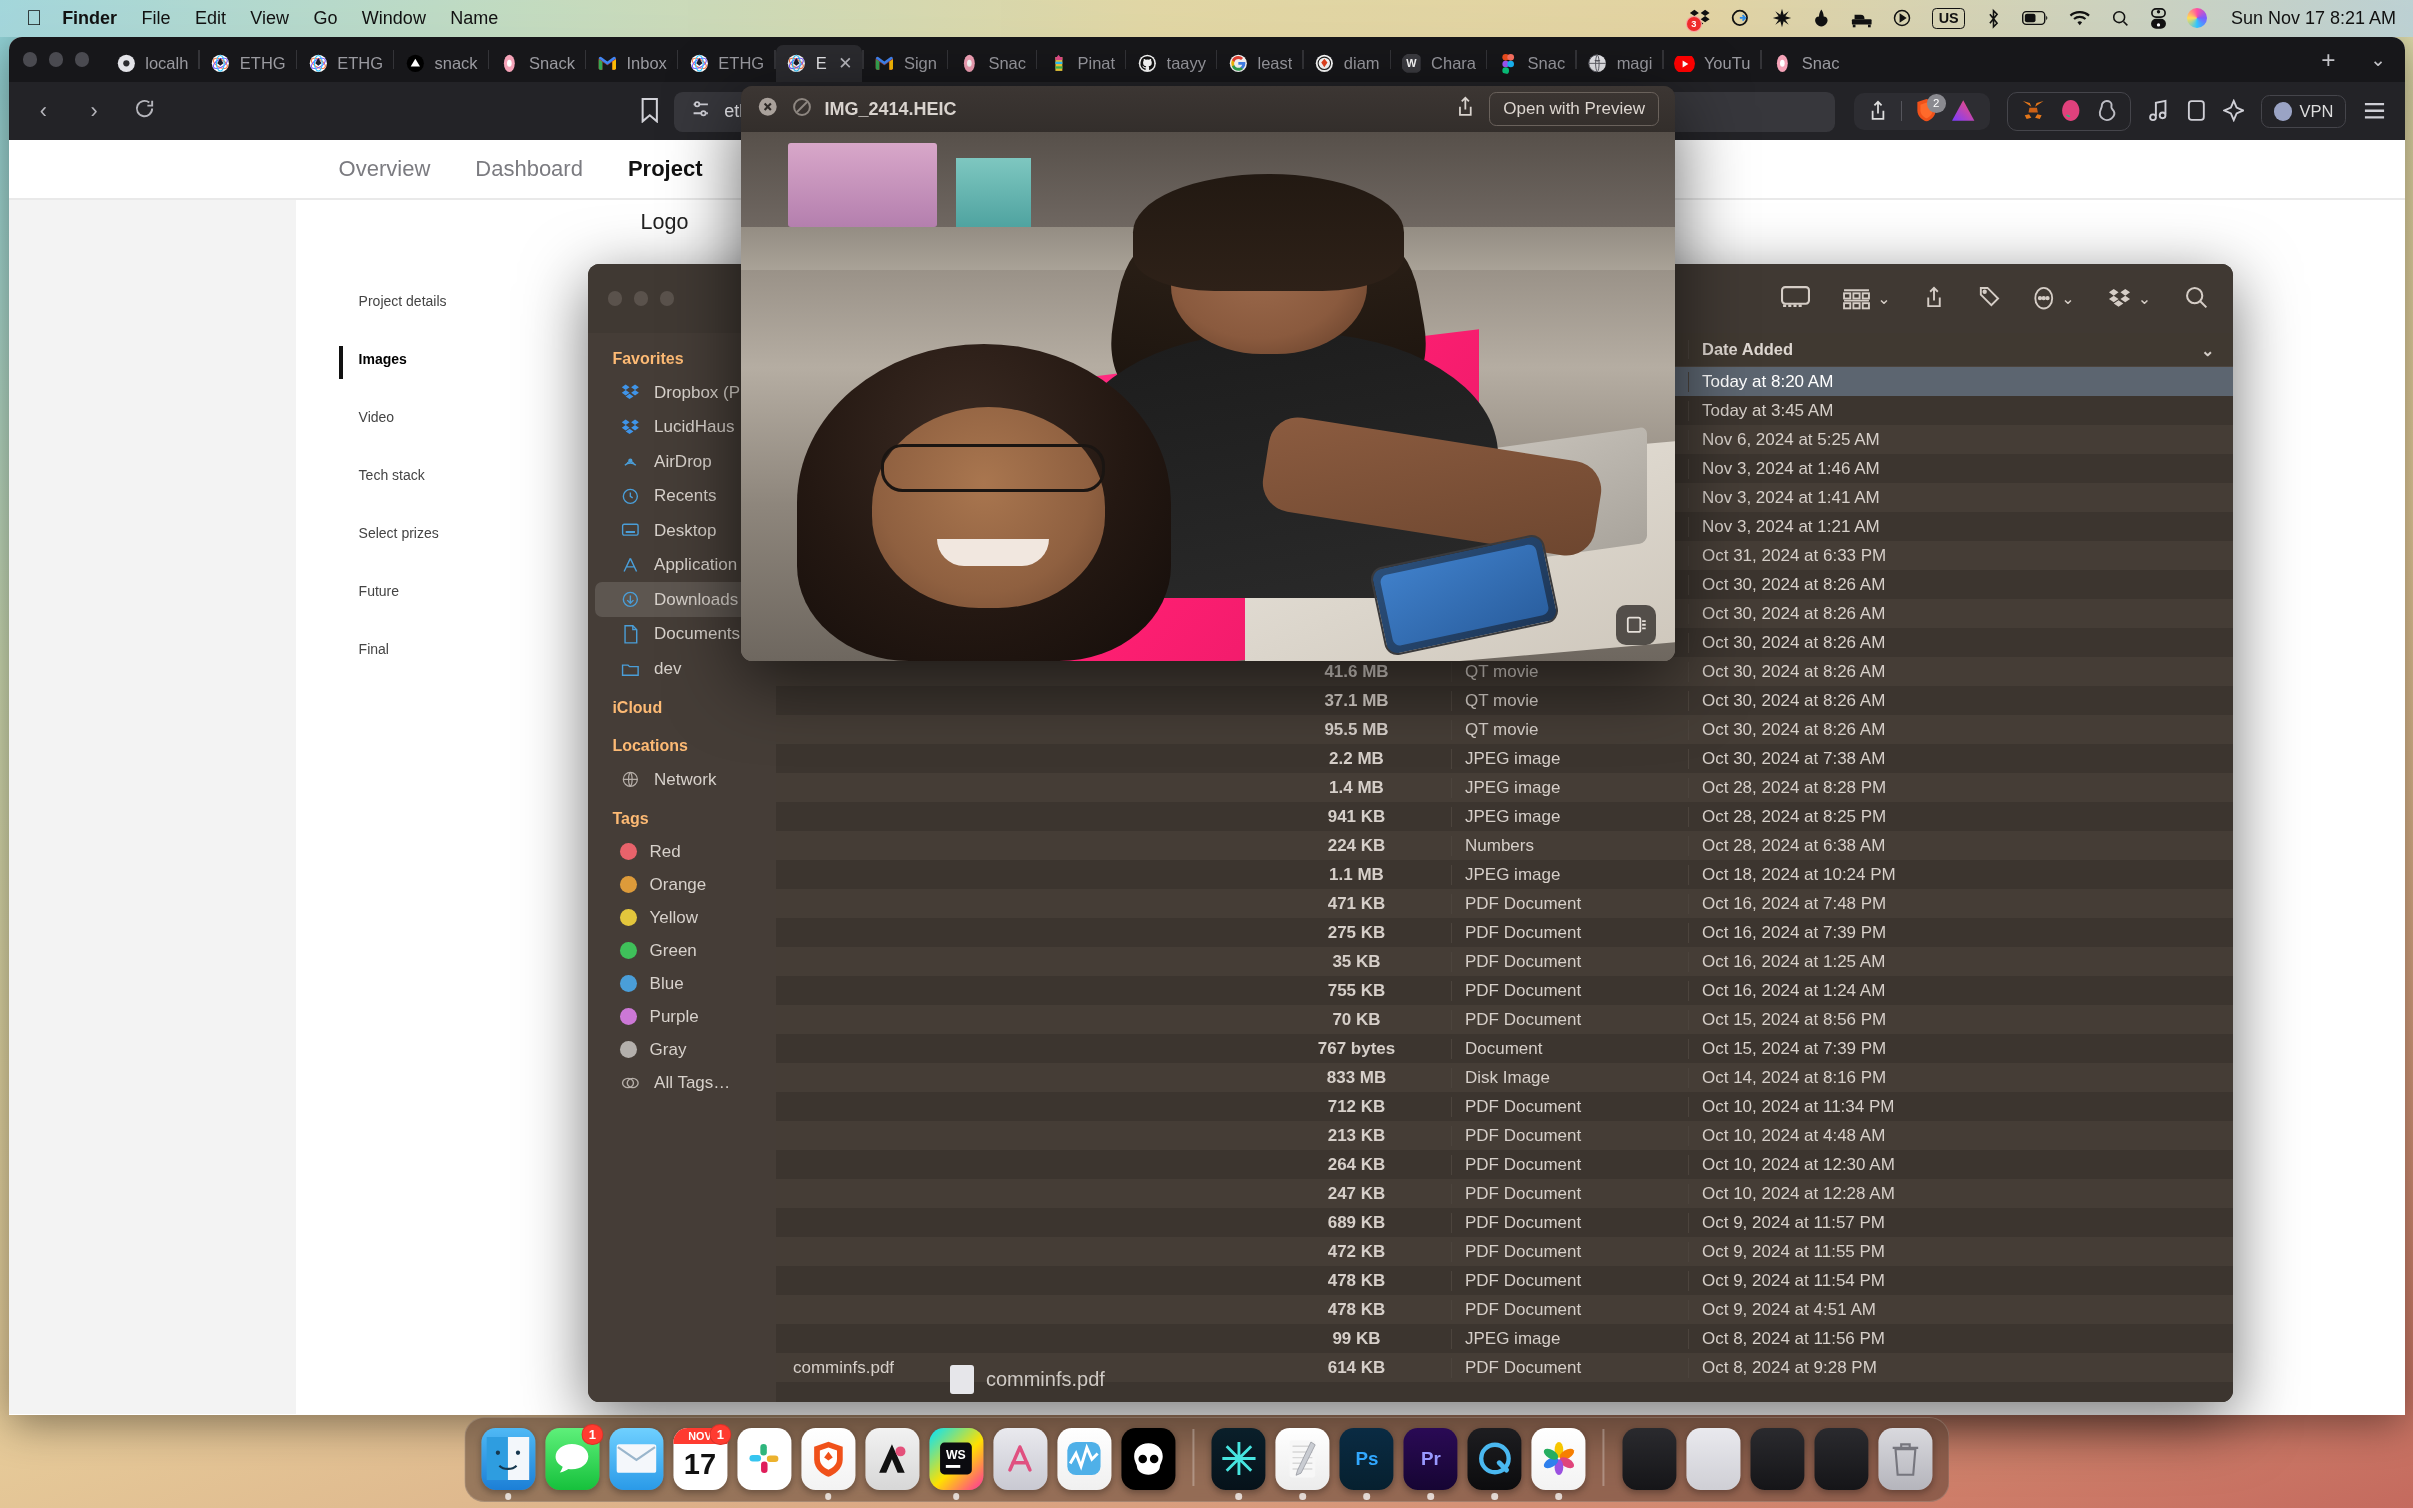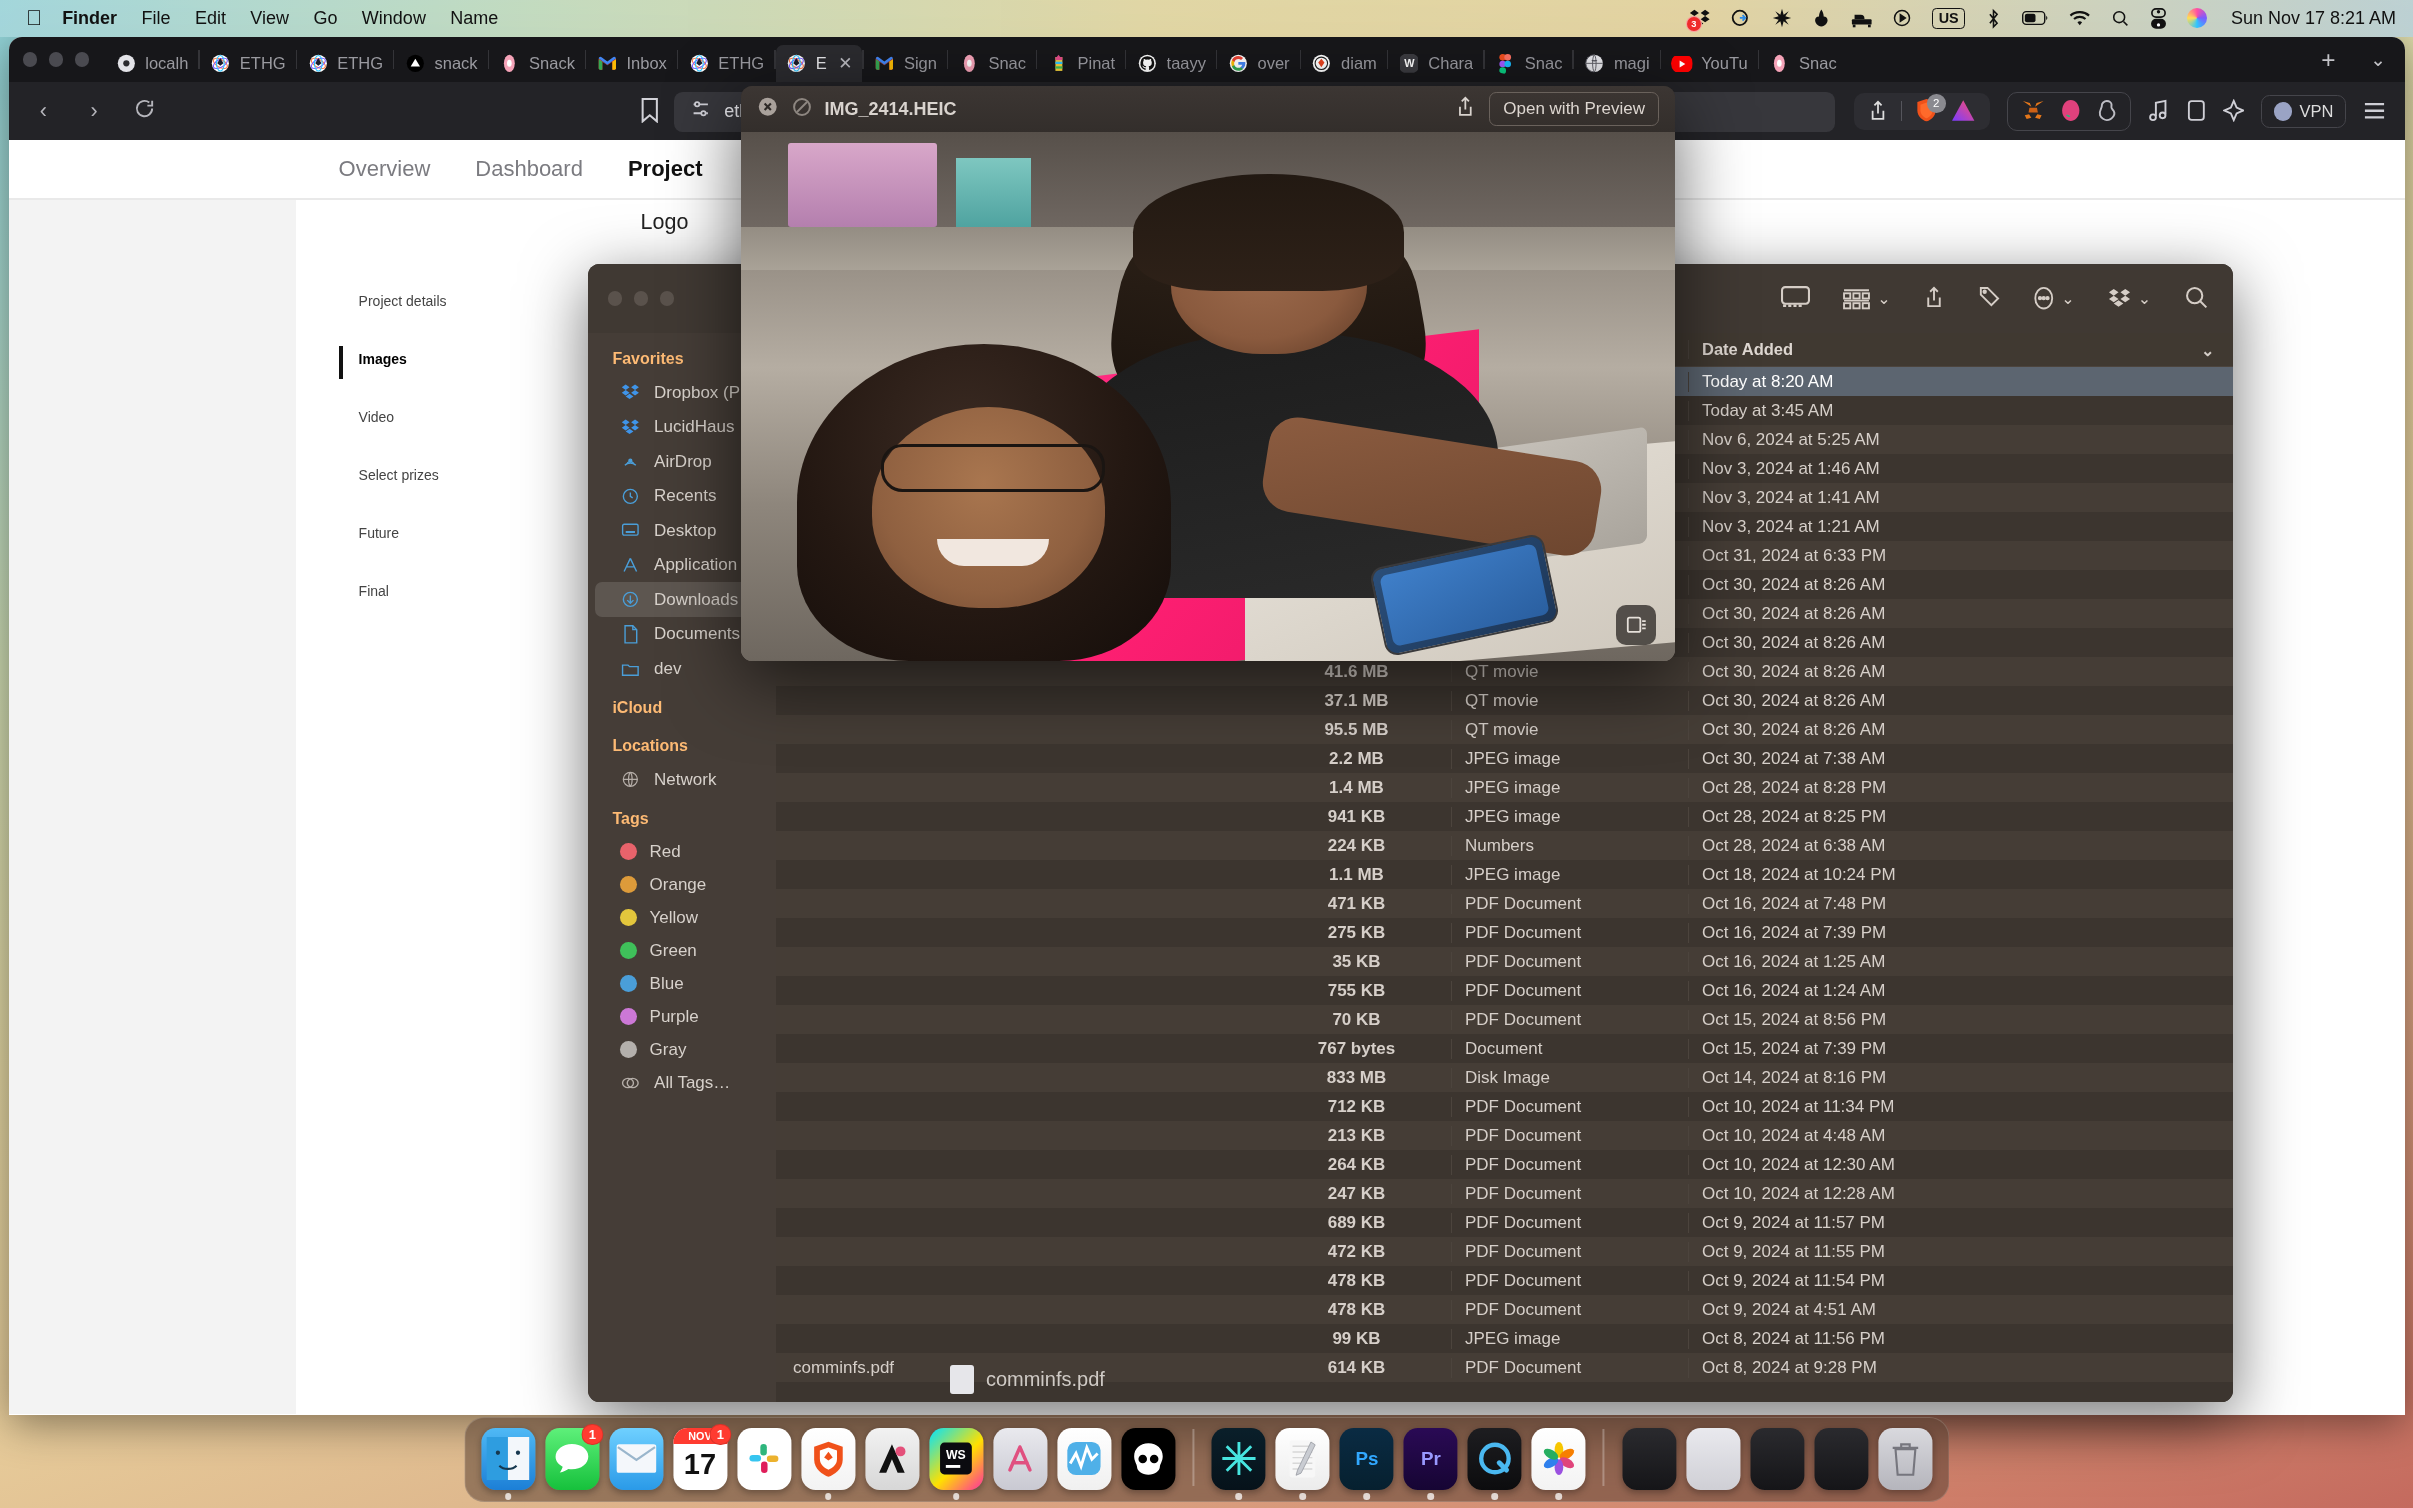--- a/index.html
+++ b/index.html
@@ -468,21 +468,21 @@
           <div class="tab">
             <span class="favicon">
               <svg width="18.7" height="18.7" viewBox="0 0 24 24">
                 <circle cx="12" cy="12" r="11" fill="#fff"></circle>
                 <path d="M21 12.2c0-.6 0-1.2-.2-1.8H12v3.4h5a4.3 4.3 0 0 1-1.9 2.8v2.3h3a9 9 0 0 0 2.9-6.7z" fill="#4285f4"></path>
                 <path d="M12 21.5c2.5 0 4.6-.8 6.1-2.3l-3-2.3c-.8.6-1.9.9-3.1.9-2.4 0-4.4-1.6-5.1-3.8H3.8v2.4A9.2 9.2 0 0 0 12 21.5z" fill="#34a853"></path>
                 <path d="M6.9 14c-.2-.6-.3-1.2-.3-1.9s.1-1.3.3-1.9V7.8H3.8a9.2 9.2 0 0 0 0 8.4L6.9 14z" fill="#fbbc04"></path>
                 <path d="M12 6.4c1.4 0 2.6.5 3.5 1.4l2.6-2.6A9.1 9.1 0 0 0 12 2.7a9.2 9.2 0 0 0-8.2 5.1l3.1 2.4C7.6 8 9.6 6.4 12 6.4z" fill="#ea4335"></path>
               </svg>
             </span>
-            <span class="tlabel">over</span>
+            <span class="tlabel">least</span>
           </div>
           <div class="tabsep"></div>
           <div class="tab">
             <span class="favicon">
               <svg width="18.7" height="18.7" viewBox="0 0 24 24">
                 <circle cx="12" cy="12" r="11" fill="#fff"></circle>
                 <circle cx="12" cy="12" r="8" fill="none" stroke="#222" stroke-width="1.4"></circle>
                 <path d="M12 6l4 5-4 6-4-6 4-5z" fill="#e8431f"></path>
               </svg>
             </span>
@@ -657,20 +657,21 @@
         <span class="pn active">Project</span>
       </div>
       <div id="pagebody">
         <div id="leftrail"></div>
         <div id="projcontent">
           <div id="logo-label">Logo</div>
           <div id="projnav">
               <div class="pnav-item">Project details</div>
               <div class="pnav-item active">Images</div>
               <div class="pnav-item">Video</div>
+              <div class="pnav-item">Tech stack</div>
               <div class="pnav-item">Select prizes</div>
               <div class="pnav-item">Future</div>
               <div class="pnav-item">Final</div>
             </div>
           <div id="errline">
             <span id="errcircle">!</span>
             <span>Please upload at least 2 screenshots</span>
           </div>
         </div>
       </div>

